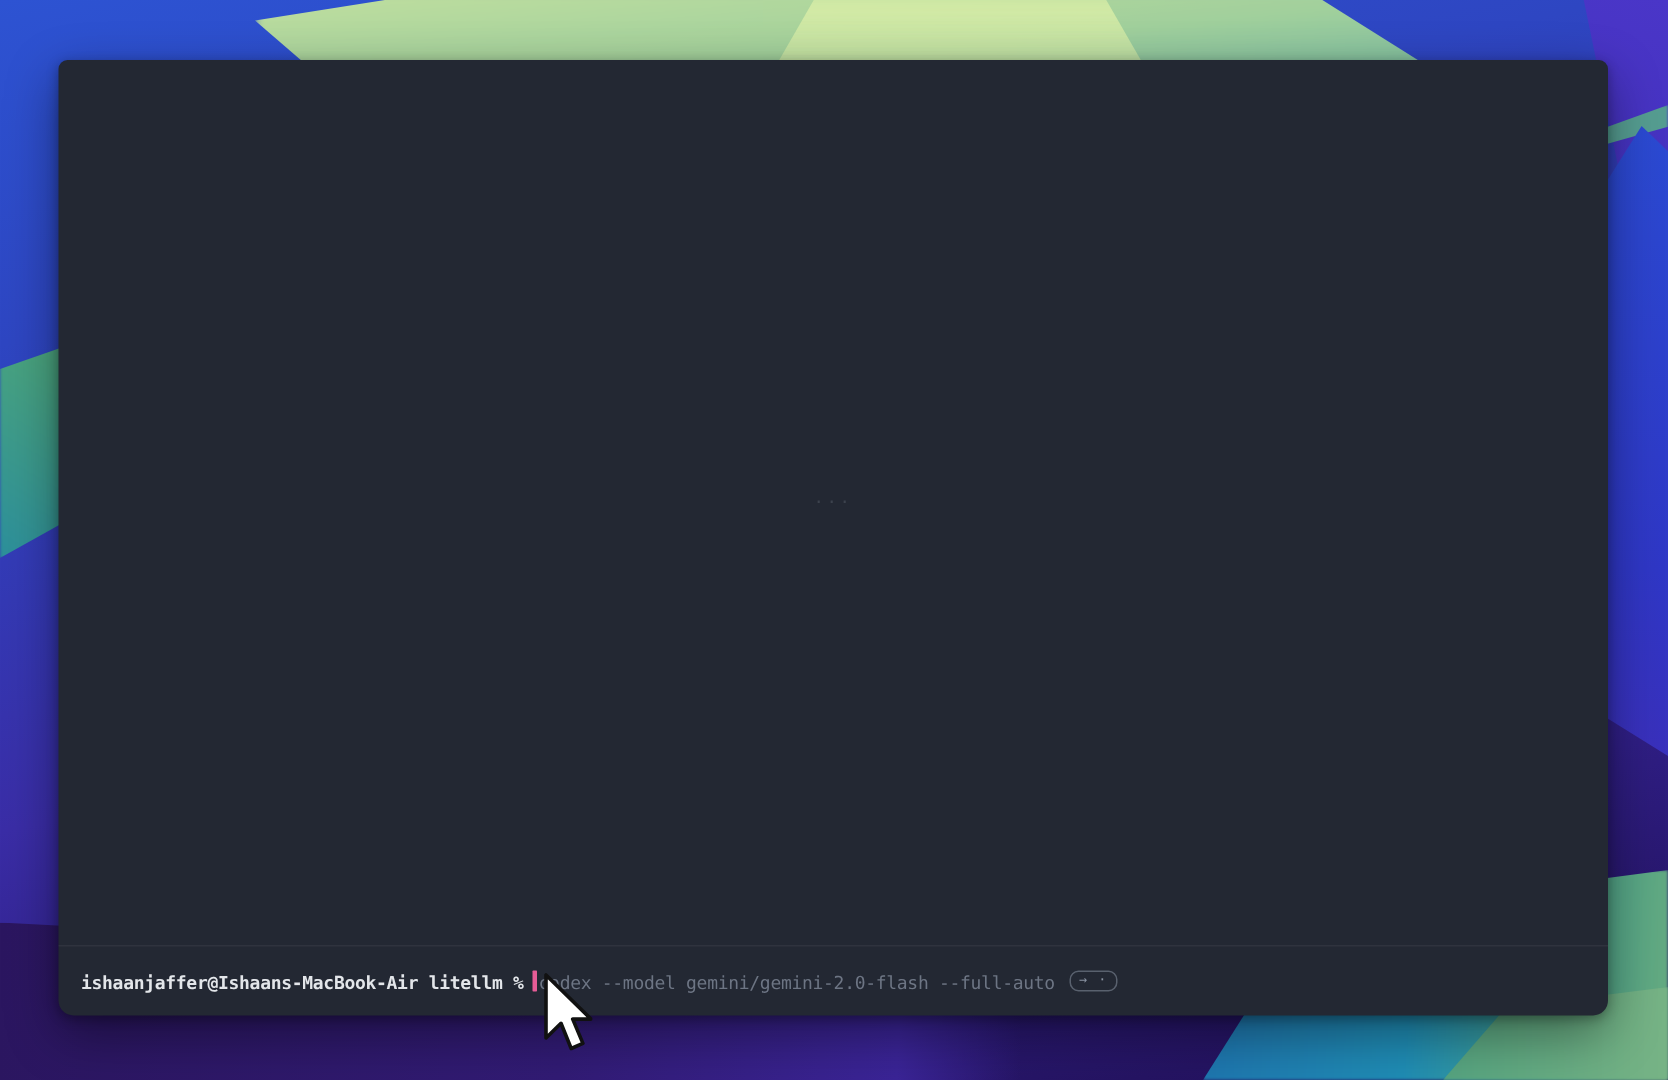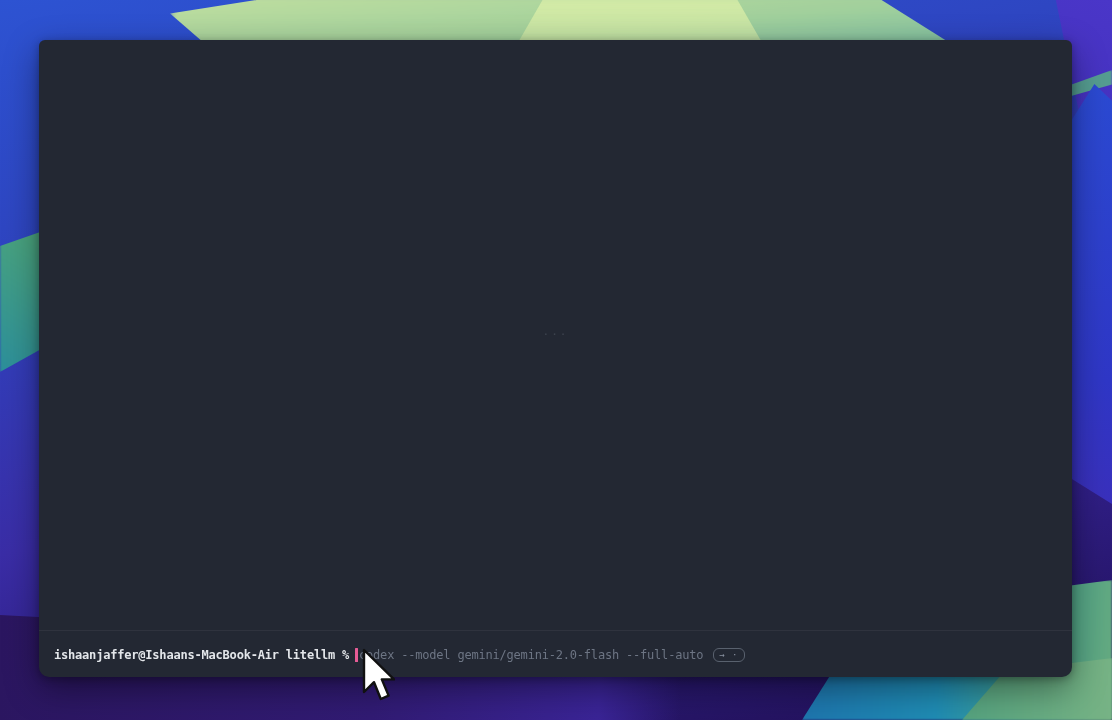--- a/index.html
+++ b/index.html
@@ -82,21 +82,21 @@
   .faint-ellipsis {
     position: absolute; left: 50%; top: 285px; transform: translateX(-50%);
     color: rgba(214,224,240,0.14); font-size: 11px; letter-spacing: 2px;
   }
   .prompt-divider {
     position: absolute; left: 0; right: 0; bottom: 46px; height: 1px;
     background: rgba(255,255,255,0.055);
   }
   .prompt-line {
     position: absolute; left: 15px; right: 24px; bottom: 14px; height: 16px;
-    display: flex; align-items: center; white-space: pre;
+    display: flex; align-items: flex-start; white-space: pre;
     font-size: 12px; line-height: 16px; margin-top: 27px;
   }
   .prompt-text { color: #e3e6ea; font-weight: bold; letter-spacing: -0.2px; }
   .caret {
     display: inline-block; width: 3px; height: 14px;
     background: #e65c96; margin: 0 1px 0 6px; border-radius: 0.5px;
   }
   .suggestion-text { color: #6d7584; letter-spacing: -0.2px; }
   .hint-badge {
     display: inline-flex; align-items: center; margin-left: 10px;

